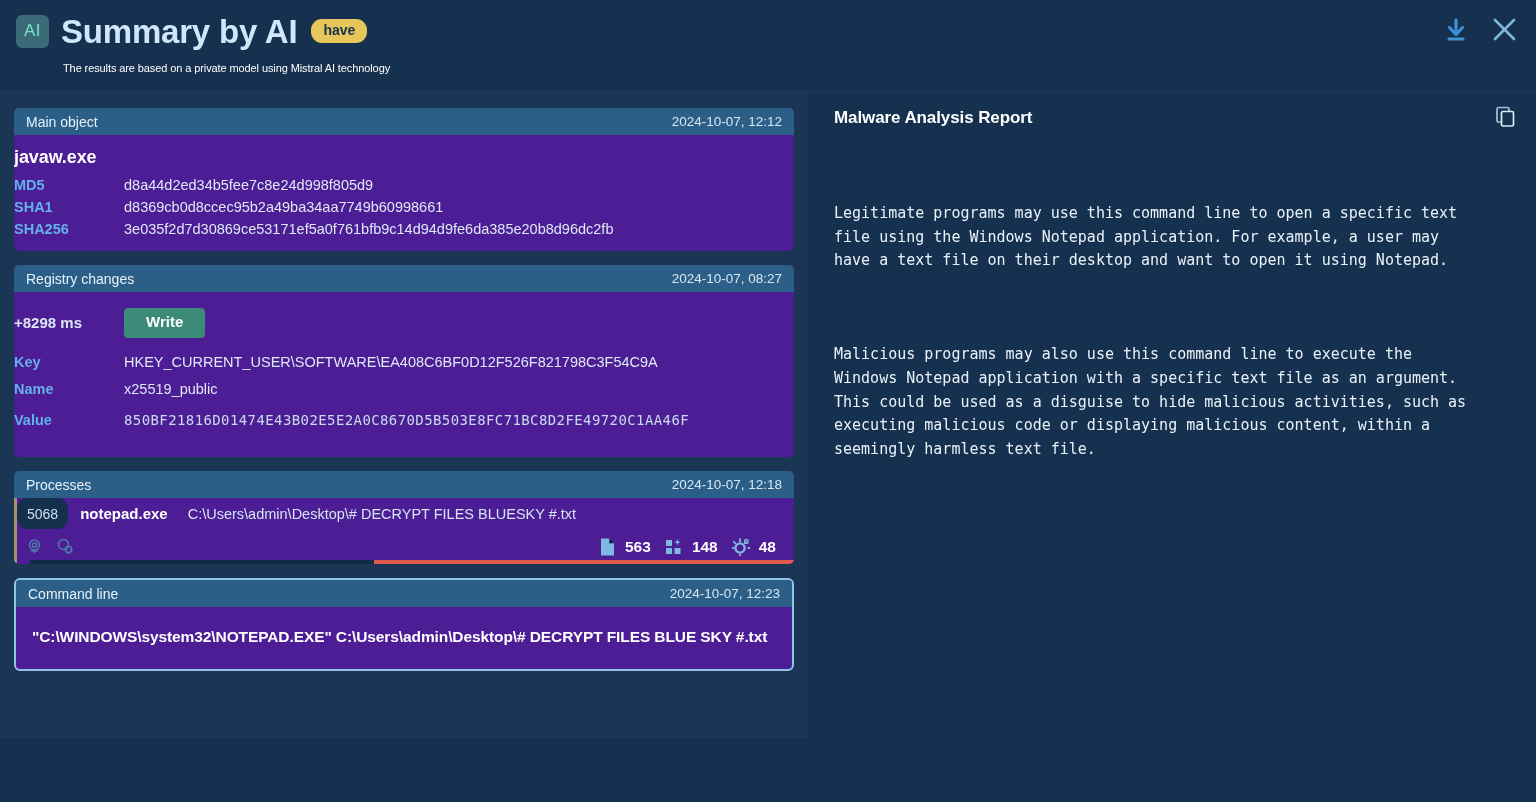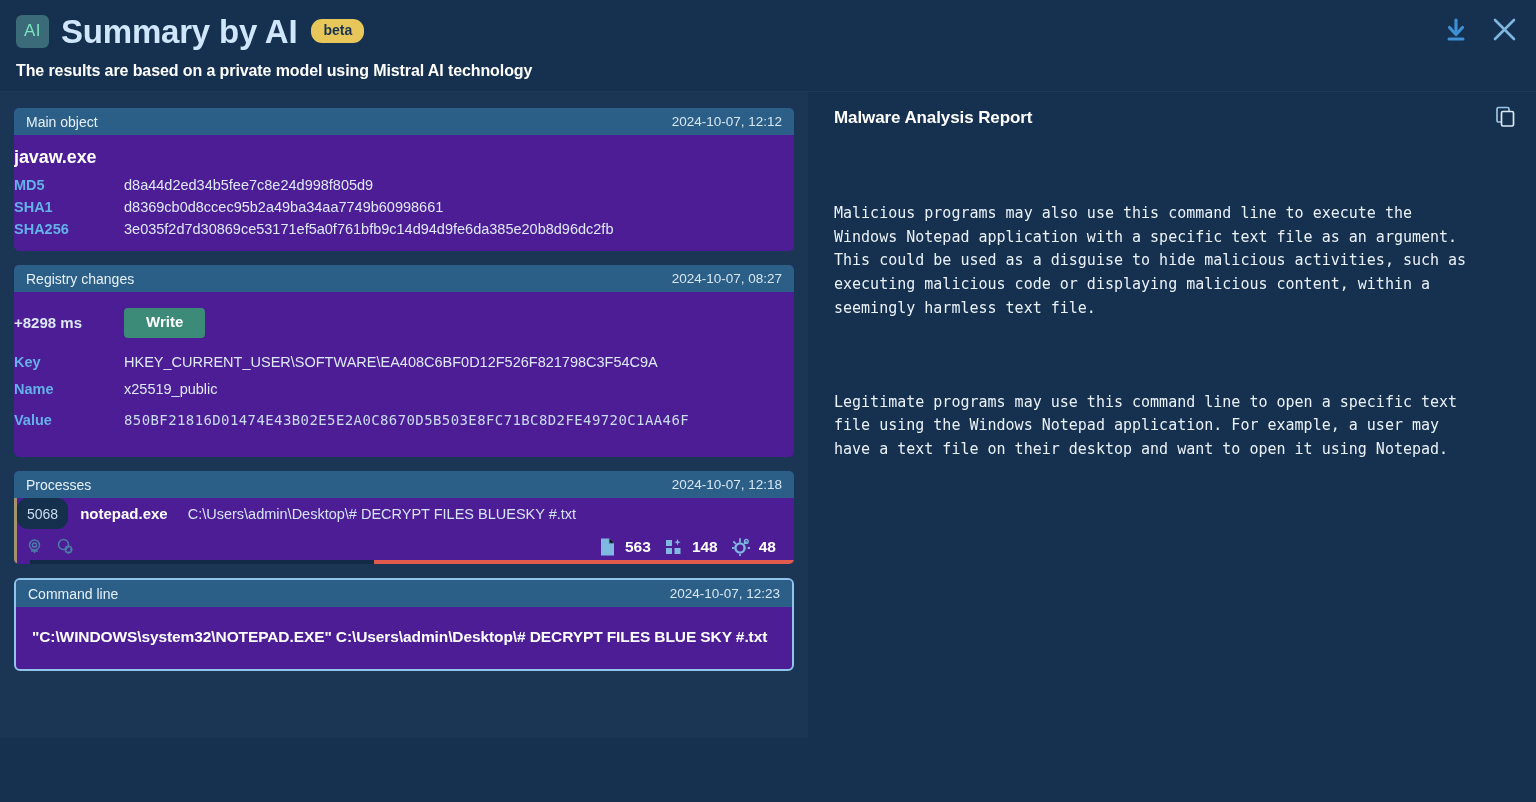--- a/index.html
+++ b/index.html
@@ -71,22 +71,23 @@
     font-size: 14px;
     font-weight: 700;
     padding: 3px 12px 4px;
     border-radius: 11px;
     line-height: 1.15;
     margin-left: 2px;
   }
 
   .subtitle {
     margin-top: 8px;
-    font-size: 16px;
-    font-weight: 700;
+    margin-left: 47px;
+    font-size: 11px;
+    font-weight: 400;
     color: #ffffff;
     letter-spacing: -0.1px;
   }
 
   .header-actions {
     position: absolute;
     top: 16px;
     right: 18px;
     display: flex;
     align-items: center;
@@ -355,21 +356,21 @@
 </style>
 </head>
 <body>
 
 <div class="app">
 
   <div class="header">
     <div class="title-row">
       <div class="ai-badge">AI</div>
       <div class="page-title">Summary by AI</div>
-      <div class="beta-pill">beta</div>
+      <div class="beta-pill">have</div>
     </div>
     <div class="subtitle">The results are based on a private model using Mistral AI technology</div>
 
     <div class="header-actions">
       <button class="icon-btn">
         <svg width="26" height="26" viewBox="0 0 26 26">
           <path d="M13 3 L13 15" stroke="#3f8fd4" stroke-width="3.2" stroke-linecap="round" fill="none"></path>
           <path d="M6.5 10.5 L13 17.5 L19.5 10.5" stroke="#3f8fd4" stroke-width="3.2" stroke-linecap="round" stroke-linejoin="round" fill="none"></path>
           <path d="M6 22 L20 22" stroke="#3f8fd4" stroke-width="3" stroke-linecap="round" fill="none"></path>
         </svg>
@@ -511,19 +512,19 @@
       <div class="report-title">Malware Analysis Report</div>
 
       <button class="icon-btn copy-btn">
         <svg width="21" height="21" viewBox="0 0 21 21">
           <rect x="2" y="1.5" width="12" height="14.5" rx="1.5" fill="none" stroke="#9cc4e2" stroke-width="1.7"></rect>
           <rect x="6.5" y="5.5" width="12" height="14.5" rx="1.5" fill="#16314f" stroke="#dce9f5" stroke-width="1.7"></rect>
         </svg>
       </button>
 
       <div class="report-body">
+        <p class="report-para">Legitimate programs may use this command line to open a specific text file using the Windows Notepad application. For example, a user may have a text file on their desktop and want to open it using Notepad.</p>
         <p class="report-para">Malicious programs may also use this command line to execute the Windows Notepad application with a specific text file as an argument. This could be used as a disguise to hide malicious activities, such as executing malicious code or displaying malicious content, within a seemingly harmless text file.</p>
-        <p class="report-para">Legitimate programs may use this command line to open a specific text file using the Windows Notepad application. For example, a user may have a text file on their desktop and want to open it using Notepad.</p>
       </div>
     </div>
 
   </div>
 </div>
 
 </body></html>

